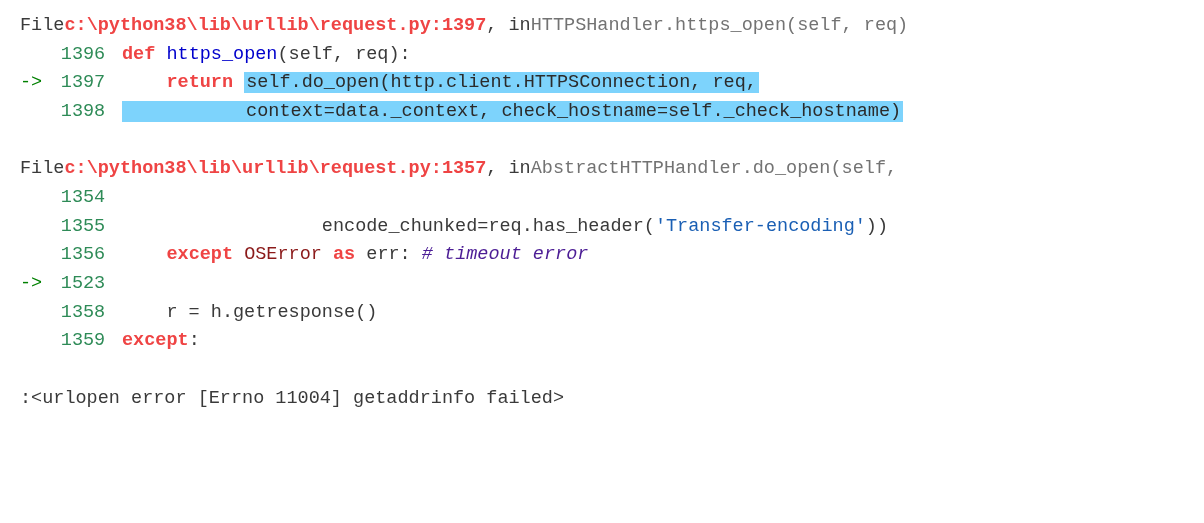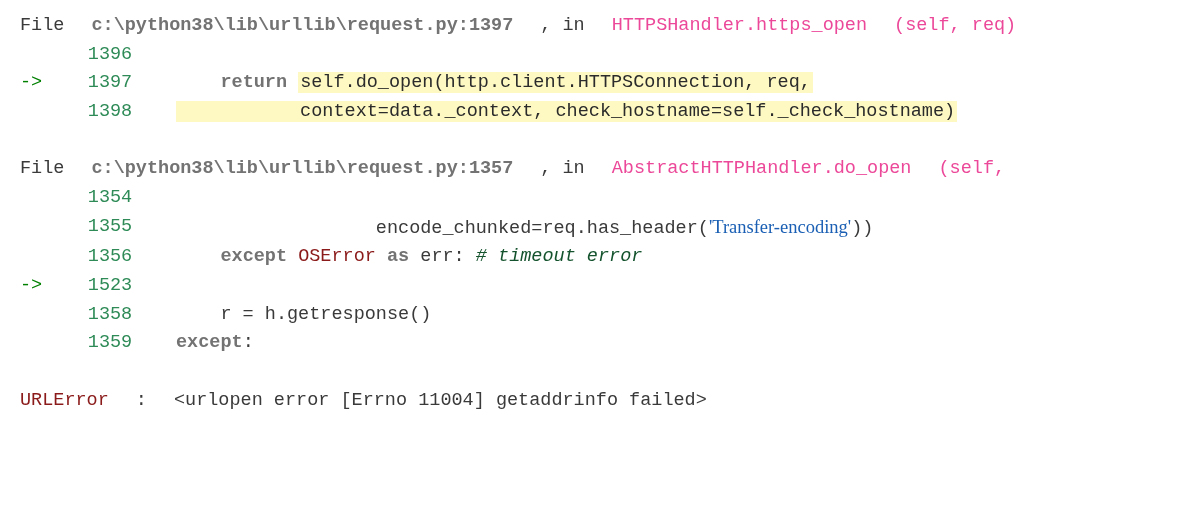--- a/index.html
+++ b/index.html
@@ -5,65 +5,66 @@
   body {
     margin: 0;
     padding: 12px 20px;
     font-family: "Courier New", "Liberation Mono", monospace;
     font-size: 18.5px;
     line-height: 1.55;
     background: #ffffff;
     color: #3a3a3a;
     white-space: nowrap;
   }
-  .row { display: flex; gap: 27px; }
+  .row { display: flex; }
   .gutter {
     width: 34px;
     display: inline-block;
     color: #3a3a3a;
     text-align: left;
   }
   .lineno {
     width: 58px;
     display: inline-block;
     text-align: center;
     padding-right: 10px;
     color: #2e8b57;
     font-weight: 500;
   }
   .codeline { display: inline; }
   .hl {
-    background: #fef9c3;
+    background: #7dd3fc;
     color: #2b2b2b;
     padding: 0 2px;
   }
-  .kw-green { color: #737373; font-weight: bold; }
+  .kw-green { color: #ef4444; font-weight: bold; }
   .fn-blue  { color: #0000cc; }
-  .cyan     { color: #ec4899; }
+  .cyan     { color: #737373; }
   .darkred  { color: #8b1a1a; }
-  .str-blue { color: #1a5fb4; font-family: Liberation Serif, serif; }
-  .gray     { color: #14532d; font-style: italic; margin-top: 16px; }
+  .str-blue { color: #1a5fb4; }
+  .gray     { color: #4c1d95; font-style: italic; margin-top: 16px; }
   .file-lbl { color: #3a3a3a; }
   .errname  { color: #8b1a1a; }
   .blank    { height: 1.55em; }
 </style>
 </head>
 <body>
 
 <div class="row">
   <span class="file-lbl">File </span>
     <span class="kw-green">c:\python38\lib\urllib\request.py:1397</span>
     <span>, in </span>
     <span class="cyan">HTTPSHandler.https_open</span>
     <span class="cyan">(self, req)</span>
 </div>
 
 <div class="row">
   <span class="gutter"></span>
     <span class="lineno">1396</span>
+    <span class="codeline"><span class="kw-green">def</span><span> </span><span class="fn-blue">https_open</span><span>(self, req):</span></span>
 </div>
 
 <div class="row">
   <span class="gutter" style="color:#008000">-&gt;</span>
     <span class="lineno">1397</span>
     <span class="codeline"><span style="white-space:pre">    </span><span class="kw-green">return</span><span> </span><span class="hl">self.do_open(http.client.HTTPSConnection, req,</span></span>
 </div>
 
 <div class="row">
   <span class="gutter"></span>
@@ -111,16 +112,15 @@
 
 <div class="row">
   <span class="gutter"></span>
     <span class="lineno">1359</span>
     <span class="codeline"><span class="kw-green">except</span><span>:</span></span>
 </div>
 
 <div class="blank"></div>
 
 <div class="row">
-  <span class="errname">URLError</span>
     <span>: </span>
     <span>&lt;urlopen error [Errno 11004] getaddrinfo failed&gt;</span>
 </div>
 
 </body></html>

